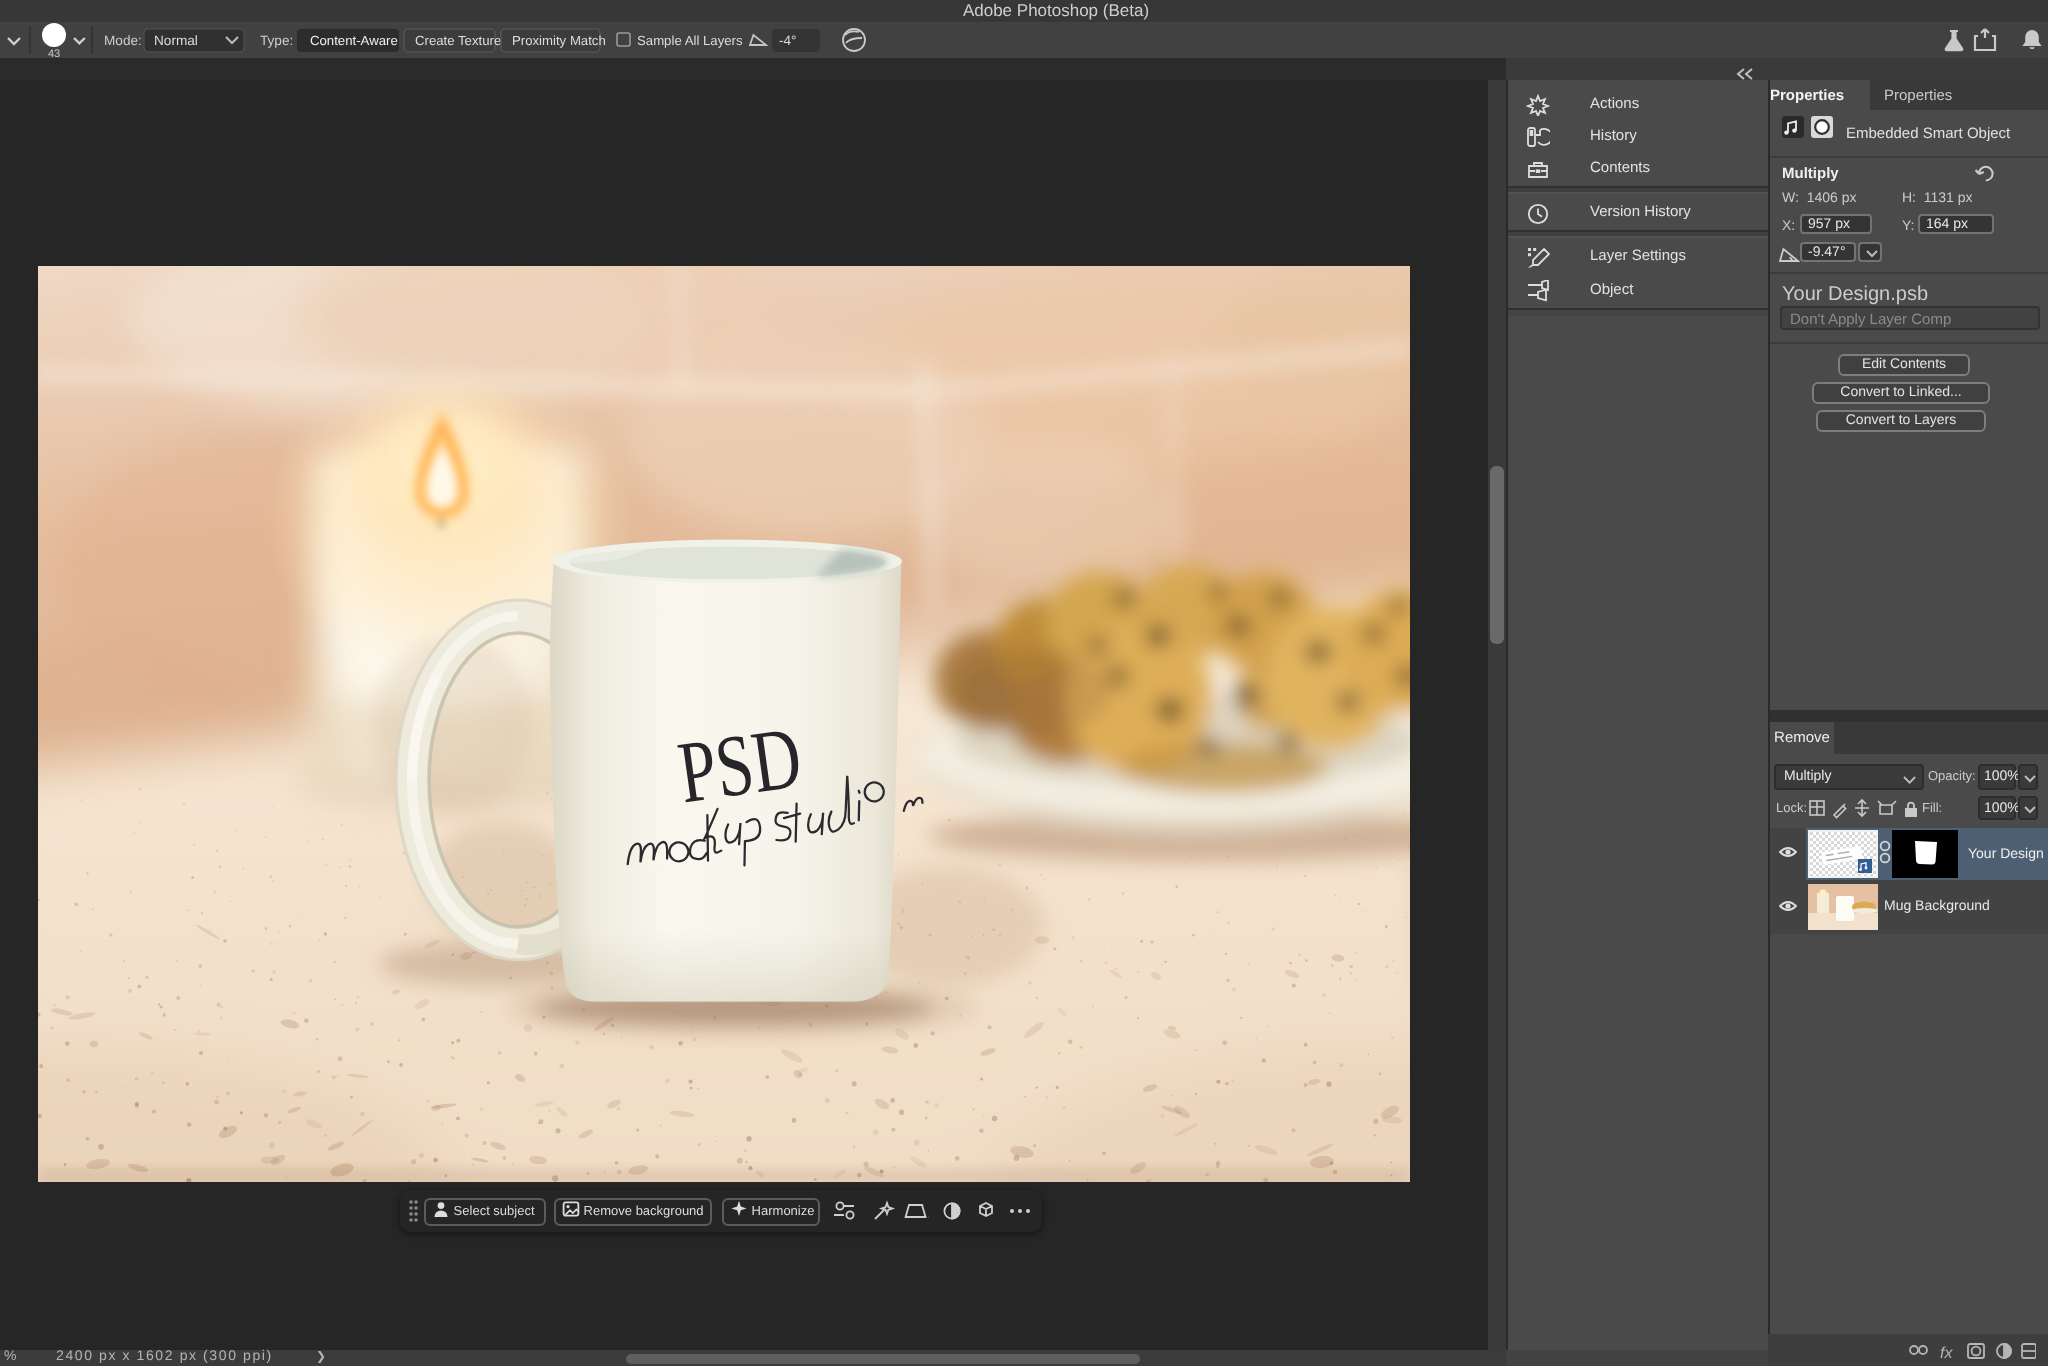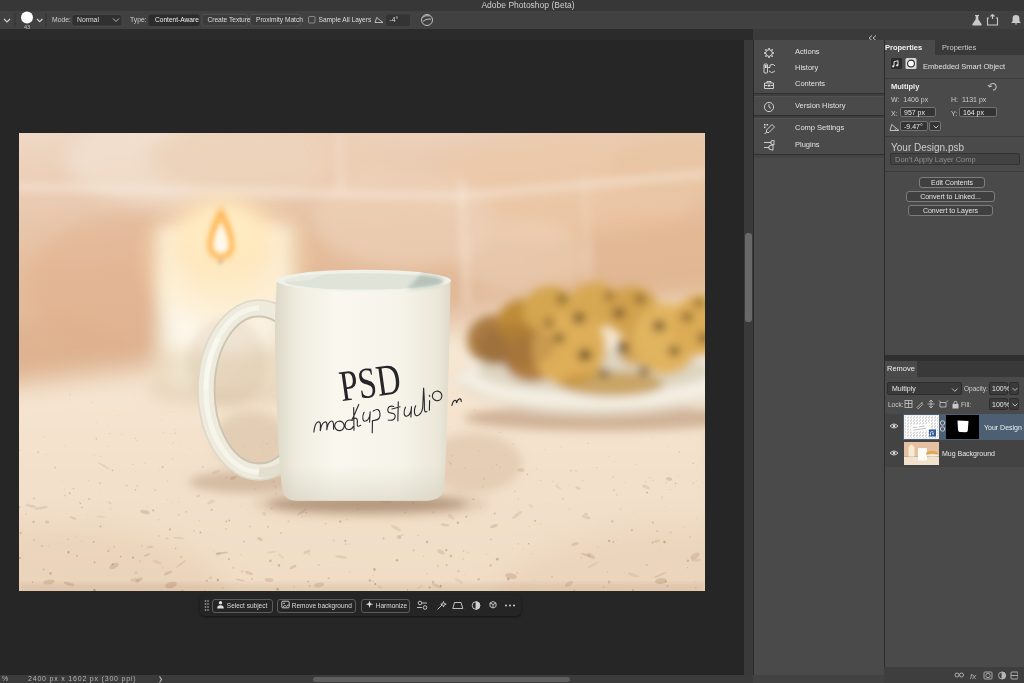--- a/index.html
+++ b/index.html
@@ -973,28 +973,28 @@
  <div class="prow" style="top:80px">
         <svg width="13" height="12" viewBox="0 0 13 12">
           <path d="M9,1.5 l2.5,2.5 -5.5,5.5 -2.5,0 0,-2.5 z" fill="none" stroke="#ddd" stroke-width="0.9"></path>
           <path d="M2.8,9.2 l-1.8,1.8 2.2,-0.6 z" fill="#ddd"></path>
           <g fill="#ddd">
             <rect x="1" y="1" width="1.5" height="1.5"></rect>
             <rect x="3.6" y="1" width="1.5" height="1.5"></rect>
             <rect x="1" y="3.6" width="1.5" height="1.5"></rect>
           </g>
         </svg>
-        <span>Comp Settings</span>
+        <span>Layer Settings</span>
       </div>
  <div class="prow" style="top:97px">
         <svg width="13" height="11" viewBox="0 0 13 11">
           <path d="M1,2.5 h7 m0,-1.5 v3 l3,1 v-5 z" stroke="#ddd" fill="none" stroke-width="0.9"></path>
           <path d="M1,7.5 h5 m0,-1.5 v3 l4,1.2 v-5.4 z" stroke="#ddd" fill="none" stroke-width="0.9"></path>
         </svg>
-        <span>Plugins</span>
+        <span>Object</span>
       </div>
  <div class="psep" style="top:114px;background:#444;border-bottom:none"></div>
 </div>
 <div id="rightcol" class="abs">
  <div class="abs" style="left:0;top:0;width:140px;height:15px;background:#393939"></div>
  <div class="abs ptab" style="left:0;top:0;width:50px;height:15px;background:#4a4a4a;color:#f2f2f2;line-height:15px;font-weight:bold">Properties</div>
  <div class="abs ptab" style="left:57px;top:0;color:#c9c9c9;line-height:15px">Properties</div>
  <svg class="abs" style="left:6px;top:18px" width="34" height="17" viewBox="0 0 34 17">
   <rect x="0" y="0" width="11" height="11" rx="1.5" fill="#2a2a2a"></rect>
   <path d="M3,8.2 v-4.5 l4,-1 v4.5" stroke="#eee" fill="none" stroke-width="0.9"></path>

